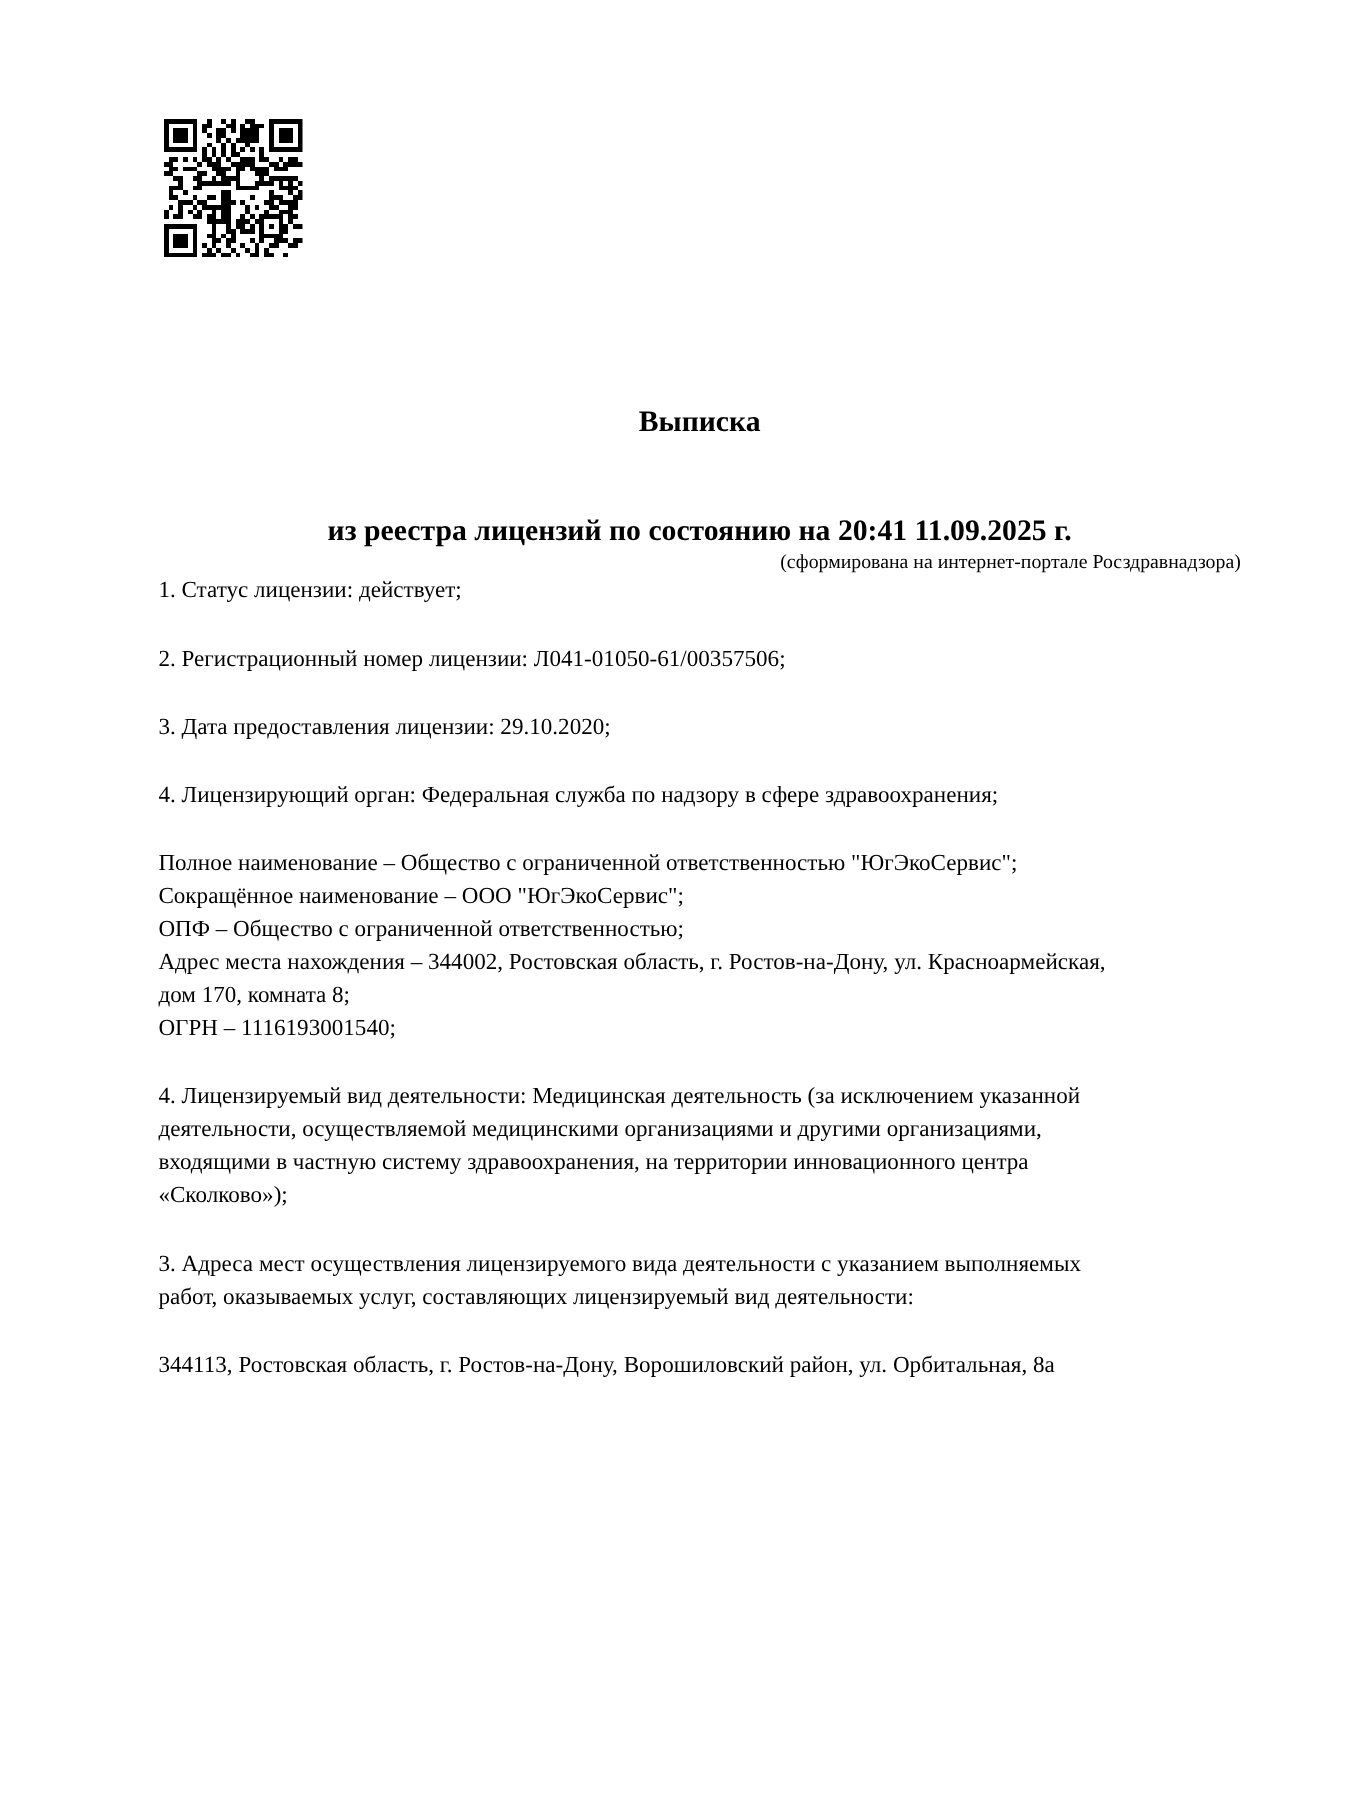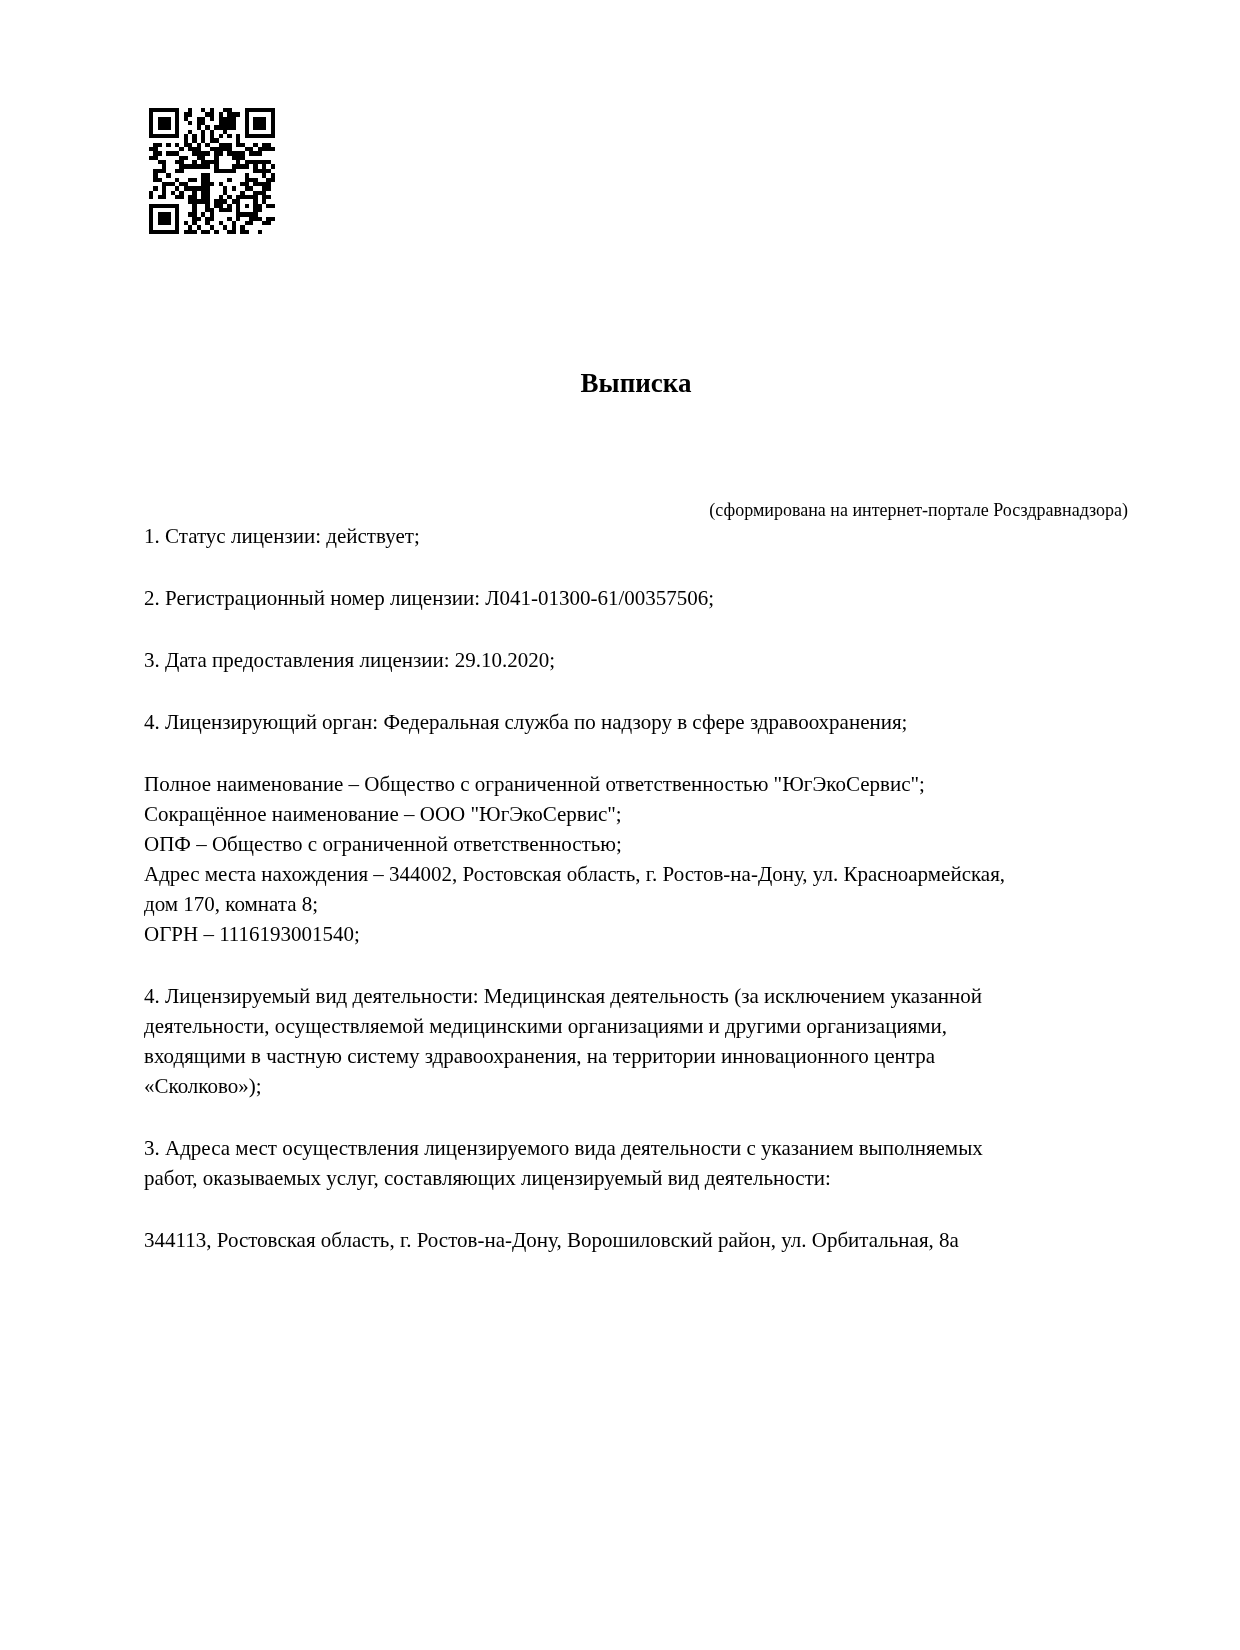--- a/index.html
+++ b/index.html
@@ -28,21 +28,20 @@
   }
   .title {
     padding-top: 334px;
     text-align: center;
     font-weight: bold;
     font-size: 27px;
     line-height: 33px;
     white-space: pre-line;
   }
   .subtitle {
-    margin-top: 33px;
     text-align: right;
     font-size: 18px;
     line-height: 22px;
   }
   .body { }
   .body p {
     margin: 0 0 32px 0;
     font-size: 21px;
     line-height: 30px;
     white-space: pre-line;
@@ -58,27 +57,28 @@
       <svg viewBox="0 0 29 29" xmlns="http://www.w3.org/2000/svg">
         <path fill="#000000" d="M0 0h1v1h-1zM1 0h1v1h-1zM2 0h1v1h-1zM3 0h1v1h-1zM4 0h1v1h-1zM5 0h1v1h-1zM6 0h1v1h-1zM9 0h1v1h-1zM12 0h1v1h-1zM14 0h1v1h-1zM17 0h1v1h-1zM18 0h1v1h-1zM22 0h1v1h-1zM23 0h1v1h-1zM24 0h1v1h-1zM25 0h1v1h-1zM26 0h1v1h-1zM27 0h1v1h-1zM28 0h1v1h-1zM0 1h1v1h-1zM6 1h1v1h-1zM8 1h1v1h-1zM9 1h1v1h-1zM13 1h1v1h-1zM14 1h1v1h-1zM16 1h1v1h-1zM18 1h1v1h-1zM19 1h1v1h-1zM20 1h1v1h-1zM22 1h1v1h-1zM28 1h1v1h-1zM0 2h1v1h-1zM2 2h1v1h-1zM3 2h1v1h-1zM4 2h1v1h-1zM6 2h1v1h-1zM8 2h1v1h-1zM11 2h1v1h-1zM12 2h1v1h-1zM14 2h1v1h-1zM16 2h1v1h-1zM17 2h1v1h-1zM18 2h1v1h-1zM19 2h1v1h-1zM22 2h1v1h-1zM24 2h1v1h-1zM25 2h1v1h-1zM26 2h1v1h-1zM28 2h1v1h-1zM0 3h1v1h-1zM2 3h1v1h-1zM3 3h1v1h-1zM4 3h1v1h-1zM6 3h1v1h-1zM9 3h1v1h-1zM11 3h1v1h-1zM12 3h1v1h-1zM16 3h1v1h-1zM17 3h1v1h-1zM18 3h1v1h-1zM19 3h1v1h-1zM22 3h1v1h-1zM24 3h1v1h-1zM25 3h1v1h-1zM26 3h1v1h-1zM28 3h1v1h-1zM0 4h1v1h-1zM2 4h1v1h-1zM3 4h1v1h-1zM4 4h1v1h-1zM6 4h1v1h-1zM11 4h1v1h-1zM13 4h1v1h-1zM15 4h1v1h-1zM16 4h1v1h-1zM17 4h1v1h-1zM18 4h1v1h-1zM19 4h1v1h-1zM22 4h1v1h-1zM24 4h1v1h-1zM25 4h1v1h-1zM26 4h1v1h-1zM28 4h1v1h-1zM0 5h1v1h-1zM6 5h1v1h-1zM9 5h1v1h-1zM12 5h1v1h-1zM14 5h1v1h-1zM17 5h1v1h-1zM22 5h1v1h-1zM28 5h1v1h-1zM0 6h1v1h-1zM1 6h1v1h-1zM2 6h1v1h-1zM3 6h1v1h-1zM4 6h1v1h-1zM5 6h1v1h-1zM6 6h1v1h-1zM8 6h1v1h-1zM10 6h1v1h-1zM12 6h1v1h-1zM14 6h1v1h-1zM16 6h1v1h-1zM18 6h1v1h-1zM20 6h1v1h-1zM22 6h1v1h-1zM23 6h1v1h-1zM24 6h1v1h-1zM25 6h1v1h-1zM26 6h1v1h-1zM27 6h1v1h-1zM28 6h1v1h-1zM8 7h1v1h-1zM10 7h1v1h-1zM12 7h1v1h-1zM14 7h1v1h-1zM15 7h1v1h-1zM20 7h1v1h-1zM1 8h1v1h-1zM2 8h1v1h-1zM4 8h1v1h-1zM6 8h1v1h-1zM8 8h1v1h-1zM9 8h1v1h-1zM11 8h1v1h-1zM13 8h1v1h-1zM16 8h1v1h-1zM17 8h1v1h-1zM18 8h1v1h-1zM20 8h1v1h-1zM21 8h1v1h-1zM24 8h1v1h-1zM26 8h1v1h-1zM27 8h1v1h-1zM0 9h1v1h-1zM1 9h1v1h-1zM7 9h1v1h-1zM9 9h1v1h-1zM10 9h1v1h-1zM11 9h1v1h-1zM14 9h1v1h-1zM15 9h1v1h-1zM16 9h1v1h-1zM17 9h1v1h-1zM18 9h1v1h-1zM22 9h1v1h-1zM23 9h1v1h-1zM25 9h1v1h-1zM26 9h1v1h-1zM27 9h1v1h-1zM28 9h1v1h-1zM1 10h1v1h-1zM2 10h1v1h-1zM4 10h1v1h-1zM5 10h1v1h-1zM6 10h1v1h-1zM10 10h1v1h-1zM11 10h1v1h-1zM12 10h1v1h-1zM13 10h1v1h-1zM15 10h1v1h-1zM16 10h1v1h-1zM18 10h1v1h-1zM19 10h1v1h-1zM20 10h1v1h-1zM21 10h1v1h-1zM23 10h1v1h-1zM24 10h1v1h-1zM25 10h1v1h-1zM0 11h1v1h-1zM1 11h1v1h-1zM7 11h1v1h-1zM8 11h1v1h-1zM11 11h1v1h-1zM12 11h1v1h-1zM15 11h1v1h-1zM19 11h1v1h-1zM20 11h1v1h-1zM21 11h1v1h-1zM2 12h1v1h-1zM3 12h1v1h-1zM6 12h1v1h-1zM7 12h1v1h-1zM10 12h1v1h-1zM12 12h1v1h-1zM13 12h1v1h-1zM14 12h1v1h-1zM15 12h1v1h-1zM20 12h1v1h-1zM22 12h1v1h-1zM23 12h1v1h-1zM24 12h1v1h-1zM25 12h1v1h-1zM26 12h1v1h-1zM27 12h1v1h-1zM3 13h1v1h-1zM7 13h1v1h-1zM8 13h1v1h-1zM9 13h1v1h-1zM10 13h1v1h-1zM11 13h1v1h-1zM12 13h1v1h-1zM13 13h1v1h-1zM15 13h1v1h-1zM19 13h1v1h-1zM20 13h1v1h-1zM21 13h1v1h-1zM22 13h1v1h-1zM24 13h1v1h-1zM26 13h1v1h-1zM28 13h1v1h-1zM1 14h1v1h-1zM2 14h1v1h-1zM3 14h1v1h-1zM6 14h1v1h-1zM7 14h1v1h-1zM15 14h1v1h-1zM16 14h1v1h-1zM17 14h1v1h-1zM18 14h1v1h-1zM19 14h1v1h-1zM24 14h1v1h-1zM25 14h1v1h-1zM26 14h1v1h-1zM27 14h1v1h-1zM1 15h1v1h-1zM4 15h1v1h-1zM12 15h1v1h-1zM13 15h1v1h-1zM22 15h1v1h-1zM26 15h1v1h-1zM28 15h1v1h-1zM1 16h1v1h-1zM2 16h1v1h-1zM6 16h1v1h-1zM9 16h1v1h-1zM10 16h1v1h-1zM12 16h1v1h-1zM13 16h1v1h-1zM18 16h1v1h-1zM22 16h1v1h-1zM23 16h1v1h-1zM24 16h1v1h-1zM27 16h1v1h-1zM28 16h1v1h-1zM3 17h1v1h-1zM4 17h1v1h-1zM5 17h1v1h-1zM7 17h1v1h-1zM8 17h1v1h-1zM12 17h1v1h-1zM13 17h1v1h-1zM14 17h1v1h-1zM16 17h1v1h-1zM21 17h1v1h-1zM22 17h1v1h-1zM24 17h1v1h-1zM25 17h1v1h-1zM26 17h1v1h-1zM27 17h1v1h-1zM1 18h1v1h-1zM3 18h1v1h-1zM6 18h1v1h-1zM8 18h1v1h-1zM9 18h1v1h-1zM10 18h1v1h-1zM11 18h1v1h-1zM12 18h1v1h-1zM13 18h1v1h-1zM17 18h1v1h-1zM19 18h1v1h-1zM22 18h1v1h-1zM23 18h1v1h-1zM26 18h1v1h-1zM27 18h1v1h-1zM0 19h1v1h-1zM3 19h1v1h-1zM5 19h1v1h-1zM7 19h1v1h-1zM10 19h1v1h-1zM12 19h1v1h-1zM13 19h1v1h-1zM17 19h1v1h-1zM21 19h1v1h-1zM24 19h1v1h-1zM25 19h1v1h-1zM26 19h1v1h-1zM0 20h1v1h-1zM2 20h1v1h-1zM3 20h1v1h-1zM6 20h1v1h-1zM7 20h1v1h-1zM9 20h1v1h-1zM10 20h1v1h-1zM12 20h1v1h-1zM13 20h1v1h-1zM16 20h1v1h-1zM18 20h1v1h-1zM20 20h1v1h-1zM21 20h1v1h-1zM22 20h1v1h-1zM23 20h1v1h-1zM24 20h1v1h-1zM26 20h1v1h-1zM27 20h1v1h-1zM9 21h1v1h-1zM10 21h1v1h-1zM11 21h1v1h-1zM12 21h1v1h-1zM13 21h1v1h-1zM15 21h1v1h-1zM16 21h1v1h-1zM17 21h1v1h-1zM19 21h1v1h-1zM20 21h1v1h-1zM24 21h1v1h-1zM26 21h1v1h-1zM0 22h1v1h-1zM1 22h1v1h-1zM2 22h1v1h-1zM3 22h1v1h-1zM4 22h1v1h-1zM5 22h1v1h-1zM6 22h1v1h-1zM10 22h1v1h-1zM13 22h1v1h-1zM15 22h1v1h-1zM16 22h1v1h-1zM18 22h1v1h-1zM20 22h1v1h-1zM22 22h1v1h-1zM24 22h1v1h-1zM25 22h1v1h-1zM27 22h1v1h-1zM28 22h1v1h-1zM0 23h1v1h-1zM6 23h1v1h-1zM10 23h1v1h-1zM13 23h1v1h-1zM14 23h1v1h-1zM16 23h1v1h-1zM17 23h1v1h-1zM18 23h1v1h-1zM20 23h1v1h-1zM24 23h1v1h-1zM25 23h1v1h-1zM0 24h1v1h-1zM2 24h1v1h-1zM3 24h1v1h-1zM4 24h1v1h-1zM6 24h1v1h-1zM9 24h1v1h-1zM10 24h1v1h-1zM12 24h1v1h-1zM14 24h1v1h-1zM20 24h1v1h-1zM21 24h1v1h-1zM22 24h1v1h-1zM23 24h1v1h-1zM24 24h1v1h-1zM0 25h1v1h-1zM2 25h1v1h-1zM3 25h1v1h-1zM4 25h1v1h-1zM6 25h1v1h-1zM10 25h1v1h-1zM11 25h1v1h-1zM13 25h1v1h-1zM14 25h1v1h-1zM18 25h1v1h-1zM20 25h1v1h-1zM23 25h1v1h-1zM24 25h1v1h-1zM25 25h1v1h-1zM27 25h1v1h-1zM28 25h1v1h-1zM0 26h1v1h-1zM2 26h1v1h-1zM3 26h1v1h-1zM4 26h1v1h-1zM6 26h1v1h-1zM8 26h1v1h-1zM10 26h1v1h-1zM13 26h1v1h-1zM16 26h1v1h-1zM19 26h1v1h-1zM22 26h1v1h-1zM23 26h1v1h-1zM26 26h1v1h-1zM27 26h1v1h-1zM0 27h1v1h-1zM6 27h1v1h-1zM9 27h1v1h-1zM11 27h1v1h-1zM14 27h1v1h-1zM17 27h1v1h-1zM19 27h1v1h-1zM21 27h1v1h-1zM0 28h1v1h-1zM1 28h1v1h-1zM2 28h1v1h-1zM3 28h1v1h-1zM4 28h1v1h-1zM5 28h1v1h-1zM6 28h1v1h-1zM8 28h1v1h-1zM9 28h1v1h-1zM10 28h1v1h-1zM12 28h1v1h-1zM13 28h1v1h-1zM15 28h1v1h-1zM18 28h1v1h-1zM19 28h1v1h-1zM21 28h1v1h-1zM22 28h1v1h-1zM25 28h1v1h-1z"></path>
       </svg>
     </div>
 
   <div class="content">
 
     <div class="title">
       <span>Выписка</span>
       <br>
+      <span>из реестра лицензий по состоянию на 20:41 11.09.2025 г.</span>
     </div>
 
     <div class="subtitle">(сформирована на интернет-портале Росздравнадзора)</div>
 
     <div class="body">
       <p>1. Статус лицензии: действует;</p>
-      <p>2. Регистрационный номер лицензии: Л041-01300-61/00357506;</p>
+      <p>2. Регистрационный номер лицензии: Л041-01050-61/00357506;</p>
       <p>3. Дата предоставления лицензии: 29.10.2020;</p>
       <p>4. Лицензирующий орган: Федеральная служба по надзору в сфере здравоохранения;</p>
       <p>Полное наименование – Общество с ограниченной ответственностью "ЮгЭкоСервис";
 Сокращённое наименование – ООО "ЮгЭкоСервис";
 ОПФ – Общество с ограниченной ответственностью;
 Адрес места нахождения – 344002, Ростовская область, г. Ростов-на-Дону, ул. Красноармейская,
 дом 170, комната 8;
 ОГРН – 1116193001540;</p>
       <p>4. Лицензируемый вид деятельности: Медицинская деятельность (за исключением указанной
 деятельности, осуществляемой медицинскими организациями и другими организациями,

